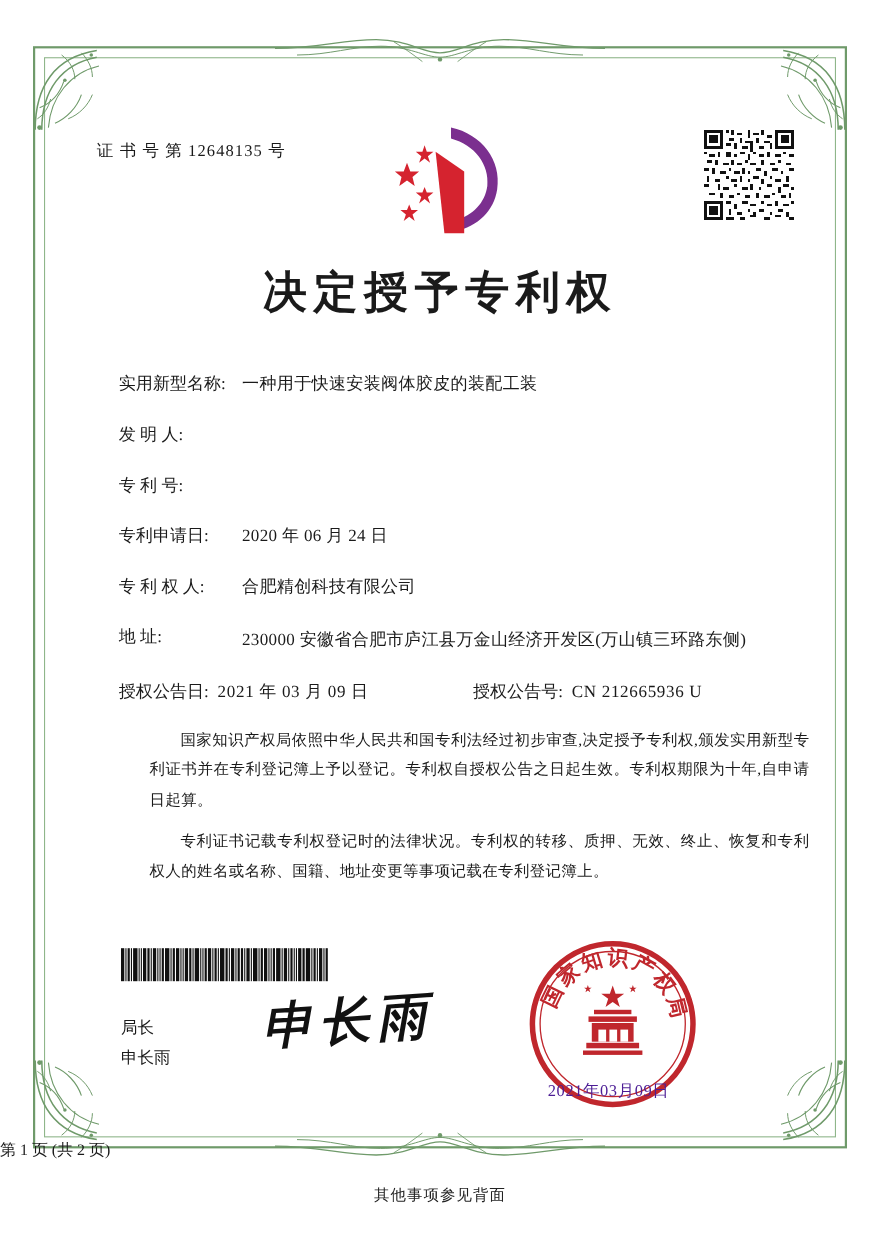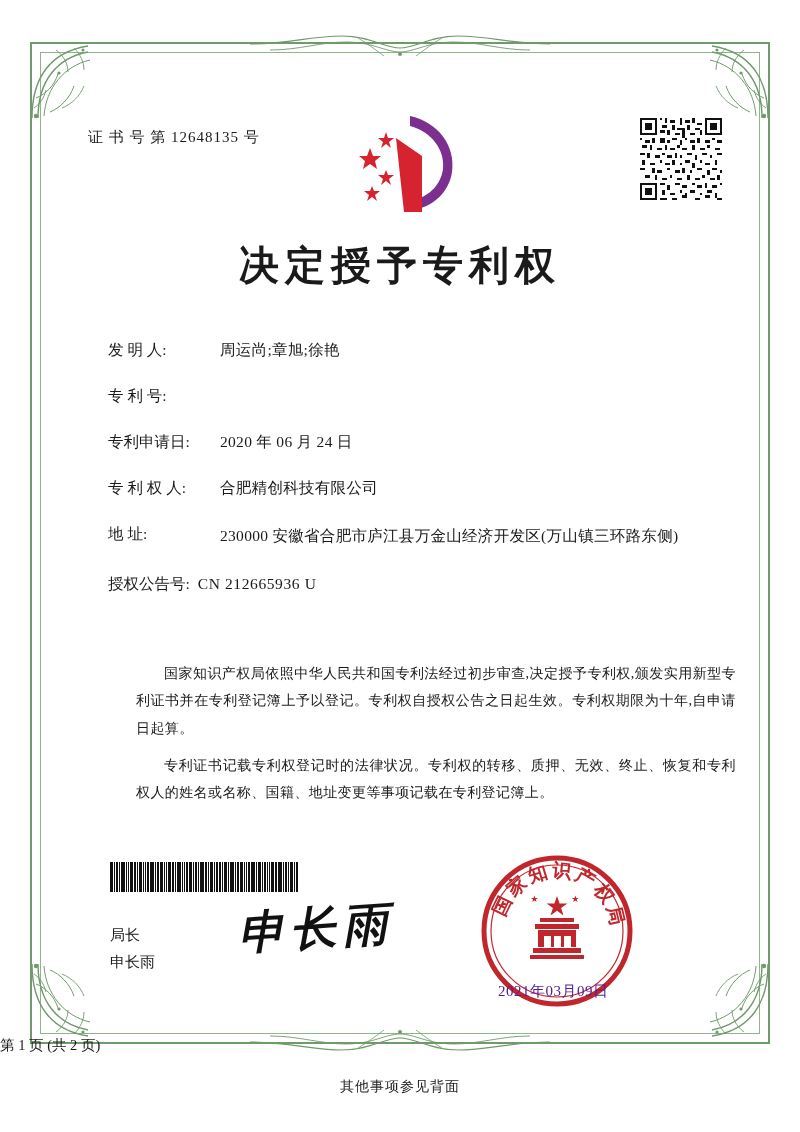--- a/index.html
+++ b/index.html
@@ -481,24 +481,27 @@
         <path d="M26 31h2v1h-2z"></path>
         <path d="M31 32h2v1h-2z"></path>
     </g>
   </svg>
 </div>
 
 <div class="title">决定授予专利权</div>
 
 <div class="fields">
 
+  <div class="row">
+    <div class="label">实用新型名称:</div>
+    <div class="value">一种用于快速安装阀体胶皮的装配工装</div>
+  </div>
 
   <div class="row">
     <div class="label">发 明 人:</div>
-    <div class="value">周运尚;章旭;徐艳</div>
   </div>
 
   <div class="row">
     <div class="label">专 利 号:</div>
   </div>
 
   <div class="row">
     <div class="label">专利申请日:</div>
     <div class="value">2020 年 06 月 24 日</div>
   </div>
@@ -507,20 +510,24 @@
     <div class="label">专 利 权 人:</div>
     <div class="value">合肥精创科技有限公司</div>
   </div>
 
   <div class="row addr">
     <div class="label">地         址:</div>
     <div class="value">230000 安徽省合肥市庐江县万金山经济开发区(万山镇三环路东侧)</div>
   </div>
 
   <div class="row-dual">
+    <div class="seg first">
+      <span class="lbl">授权公告日:</span>
+      <span class="val">2021 年 03 月 09 日</span>
+    </div>
     <div class="seg">
       <span class="lbl">授权公告号:</span>
       <span class="val">CN 212665936 U</span>
     </div>
   </div>
 
 </div>
 
 <div class="para para-1">国家知识产权局依照中华人民共和国专利法经过初步审查,决定授予专利权,颁发实用新型专利证书并在专利登记簿上予以登记。专利权自授权公告之日起生效。专利权期限为十年,自申请日起算。</div>
 <div class="para para-2">专利证书记载专利权登记时的法律状况。专利权的转移、质押、无效、终止、恢复和专利权人的姓名或名称、国籍、地址变更等事项记载在专利登记簿上。</div>

